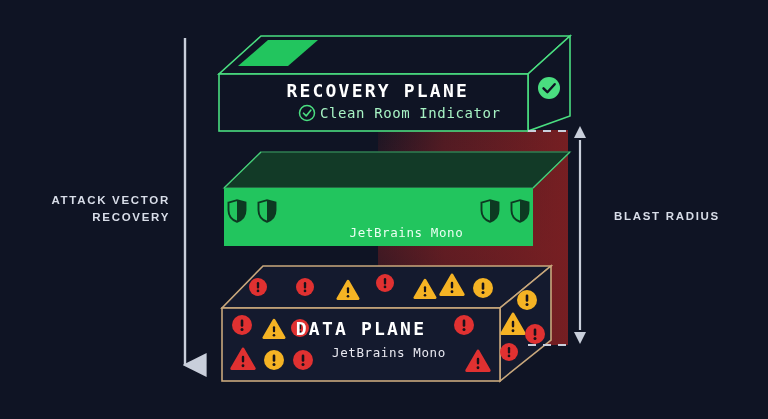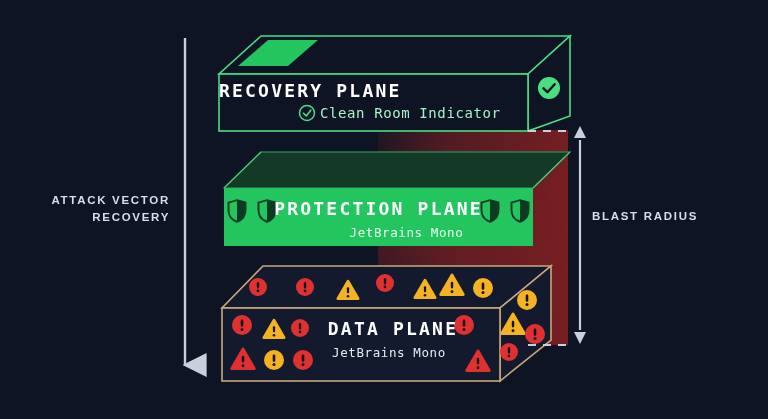--- a/index.html
+++ b/index.html
@@ -233,31 +233,30 @@
         <rect x="533.7" y="328.5" width="2.6" height="7.199999999999999" rx="1.2" fill="#17121a"></rect>
         <circle cx="535" cy="338.4" r="1.5" fill="#17121a"></circle>
       </g>
       <g>
         <circle cx="509" cy="352" r="9" fill="#e03131"></circle>
         <rect x="507.83" y="347.05" width="2.34" height="6.4799999999999995" rx="1.08" fill="#17121a"></rect>
         <circle cx="509" cy="355.96" r="1.3499999999999999" fill="#17121a"></circle>
       </g>
     </svg>
 
-  <div class="txt plane-title" style="left:219px;top:80px;width:250px;text-align:left;font-size:18px;">RECOVERY PLANE</div>
+  <div class="txt plane-title" style="left:219px;top:80px;width:250px;text-align:right;font-size:18px;">RECOVERY PLANE</div>
   <div class="txt plane-sub" style="left:240px;top:105px;width:309px;text-align:left;font-size:14px;color:#a7f3c4;padding-left:80px;">Clean Room Indicator</div>
 
-  <div class="txt plane-title" style="left:224px;top:198px;width:309px;text-align:center;font-size:18px;">PROTECTION PLANE</div>
   <div class="txt plane-sub" style="left:224px;top:225px;width:309px;text-align:center;font-size:12.5px;color:#eafff2;">JetBrains Mono</div>
 
-  <div class="txt plane-title" style="left:222px;top:318px;width:278px;text-align:center;font-size:18px;margin-left:32px;">DATA PLANE</div>
+  <div class="txt plane-title" style="left:222px;top:318px;width:278px;text-align:center;font-size:18px;">DATA PLANE</div>
   <div class="txt plane-sub" style="left:222px;top:345px;width:278px;text-align:center;font-size:12.5px;color:#e8e8f0;">JetBrains Mono</div>
 
   <div class="txt side-label" style="left:40px;top:192px;width:130px;text-align:right;">
     <div>ATTACK VECTOR</div>
     <div>RECOVERY</div>
   </div>
 
-  <div class="txt side-label" style="left:592px;top:208px;width:150px;text-align:left;">
+  <div class="txt side-label" style="left:592px;top:208px;width:150px;text-align:center;">
     <div>BLAST RADIUS</div>
   </div>
 
 </div>
 
 </body></html>

